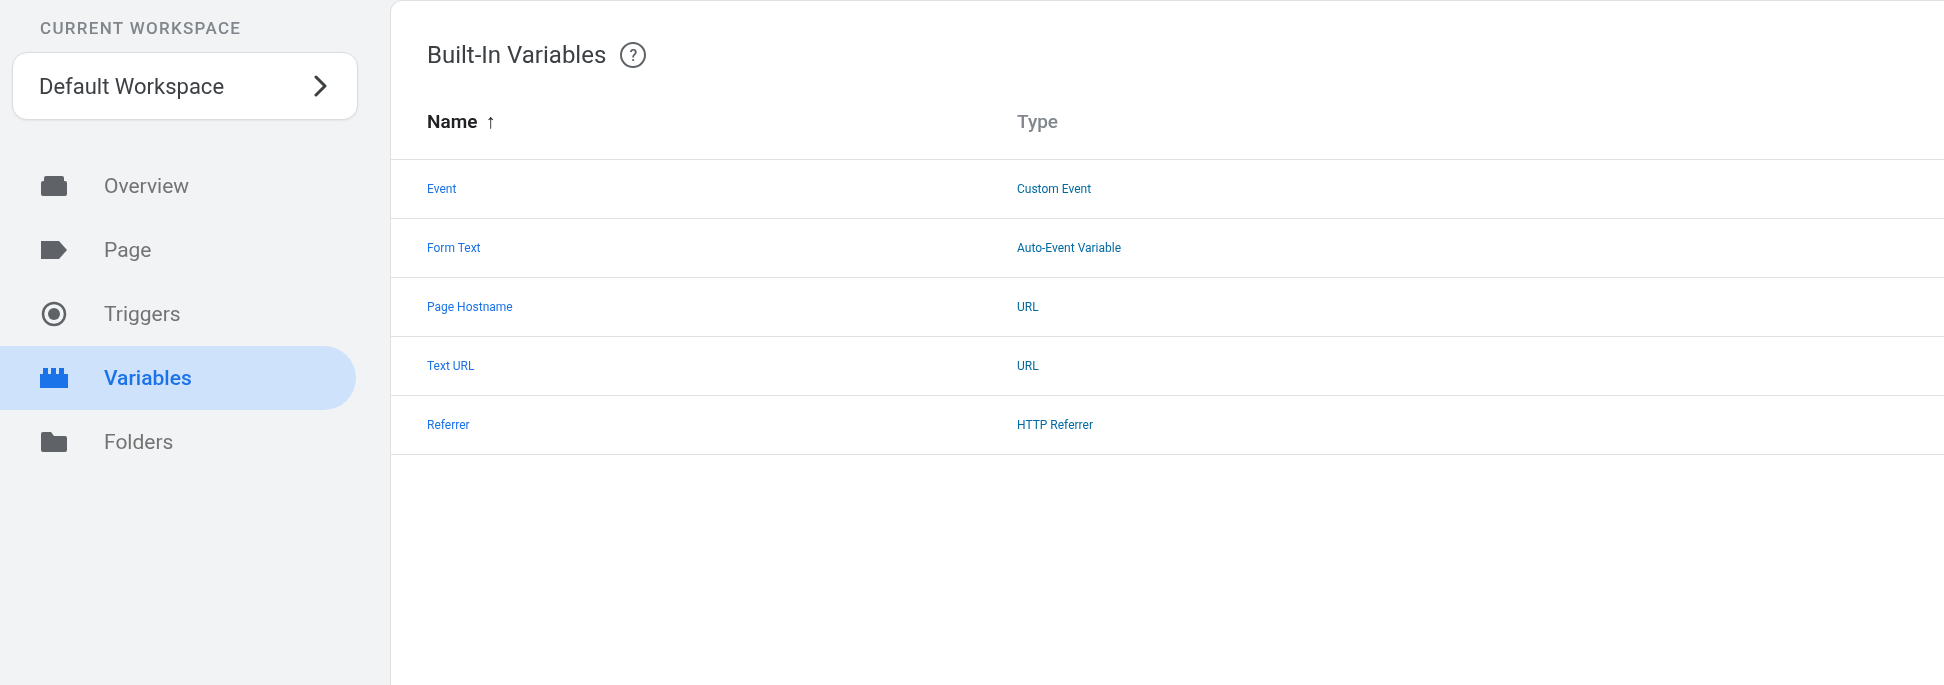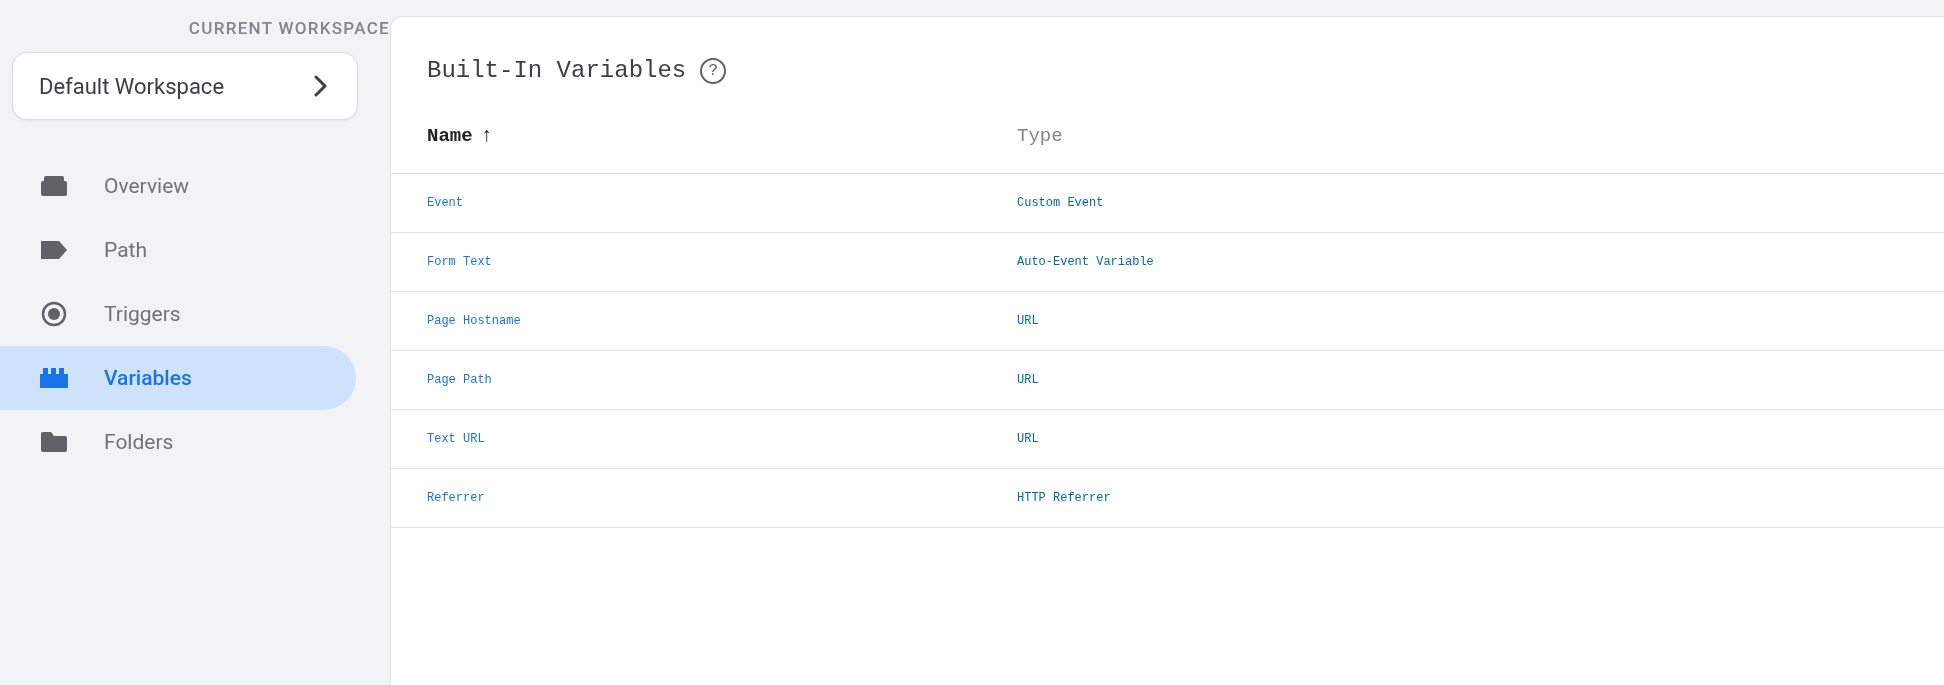--- a/index.html
+++ b/index.html
@@ -1,21 +1,21 @@
 <!DOCTYPE html>
 <html><head>
 <meta charset="utf-8">
 <style>
   * { box-sizing: border-box; margin: 0; padding: 0; }
   html, body { width: 1944px; height: 685px; font-family: "Google Sans", Roboto, "Helvetica Neue", Arial, sans-serif; background:#f1f3f4; color:#202124; }
   body { display:flex; }
 
   
   .sidebar { width: 390px; flex:0 0 390px; padding-top:18px; }
-  .ws-header { font-size:17px; letter-spacing:1.3px; color:#80868b; font-weight:500; padding-left:40px;text-align:right; }
+  .ws-header { font-size:17px; letter-spacing:1.3px; color:#80868b; font-weight:500; padding-left:40px; }
   .ws-selector {
     margin:14px 0 34px 12px;
     width:346px;
     background:#fff;
     border:1px solid #dadce0;
     border-radius:15px;
     height:68px;
     display:flex;
     align-items:center;
     justify-content:space-between;
@@ -40,24 +40,23 @@
   .nav-icon { width:28px; display:flex; justify-content:center; align-items:center; }
 
   
   .main {
     flex:1;
     background:#fff;
     border-radius:12px 0 0 0;
     border:1px solid #e0e0e0;
     border-right:none;
     border-bottom:none;
-    margin-top:16px;
+    margin-top:0;
     padding:40px 0 0 0;
     overflow:hidden;
-    font-family:Liberation Mono, monospace;
   }
   .card-title-row {
     display:flex; align-items:center; gap:14px;
     padding:0 0 0 36px;
     margin-bottom:40px;
   }
   .card-title { font-size:24px; font-weight:400; color:#3c4043; }
   .help-icon {
     width:26px;height:26px;border:2px solid #5f6368;border-radius:50%;
     display:flex;align-items:center;justify-content:center;
@@ -108,21 +107,21 @@
       </span>
       <span>Overview</span>
     </div>
 
     <div class="nav-item">
       <span class="nav-icon">
         <svg width="26" height="18" viewBox="0 0 26 18">
             <path d="M0 0 H18 L26 9 L18 18 H0 Z" fill="#5f6368"></path>
           </svg>
       </span>
-      <span>Path</span>
+      <span>Page</span>
     </div>
 
     <div class="nav-item">
       <span class="nav-icon">
         <svg width="26" height="26" viewBox="0 0 26 26">
             <circle cx="13" cy="13" r="11" stroke="#5f6368" stroke-width="2.5" fill="none"></circle>
             <circle cx="13" cy="13" r="6" fill="#5f6368"></circle>
           </svg>
       </span>
       <span>Triggers</span>
@@ -177,24 +176,20 @@
       </tr>
       <tr>
         <td class="name col-name"><a href="#">Form Text</a></td>
         <td class="type">Auto-Event Variable</td>
       </tr>
       <tr>
         <td class="name col-name"><a href="#">Page Hostname</a></td>
         <td class="type">URL</td>
       </tr>
       <tr>
-        <td class="name col-name"><a href="#">Page Path</a></td>
-        <td class="type">URL</td>
-      </tr>
-      <tr>
         <td class="name col-name"><a href="#">Text URL</a></td>
         <td class="type">URL</td>
       </tr>
       <tr>
         <td class="name col-name"><a href="#">Referrer</a></td>
         <td class="type">HTTP Referrer</td>
       </tr>
     </tbody>
   </table>
 </div>

